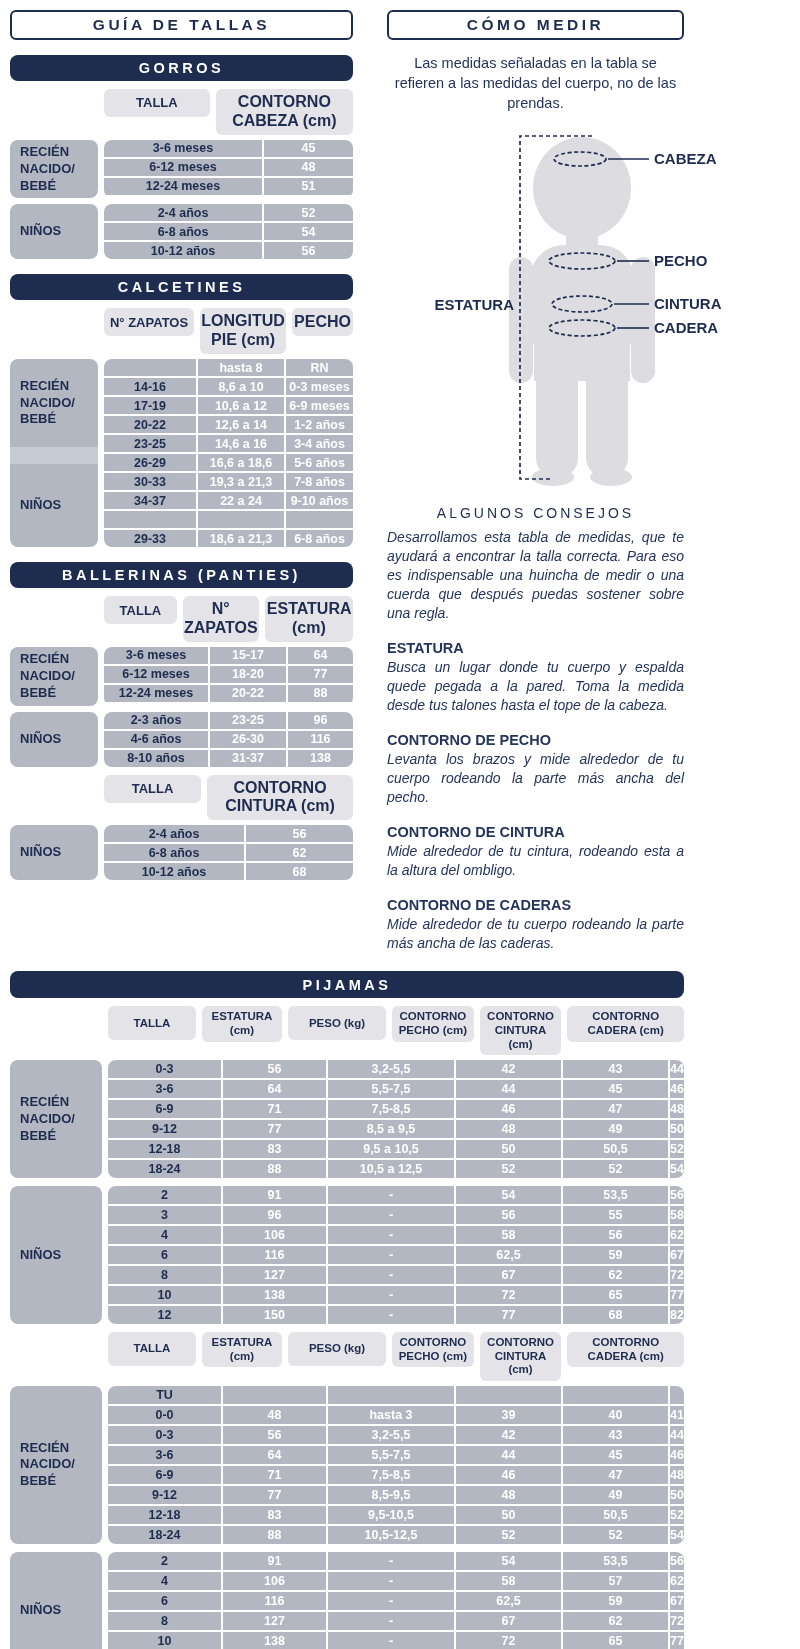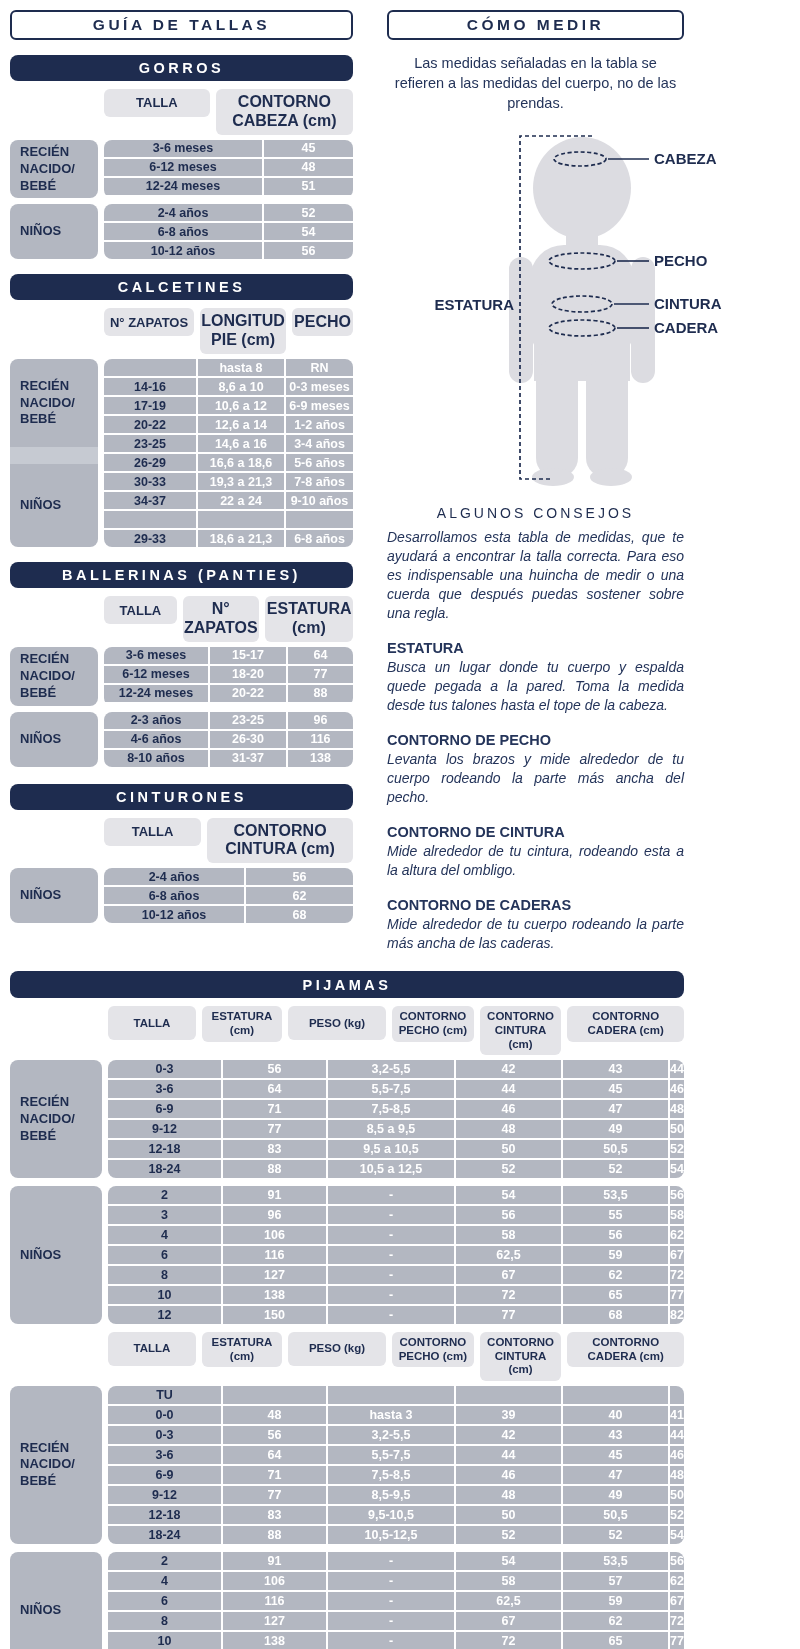--- a/index.html
+++ b/index.html
@@ -249,21 +249,20 @@
                   <div class="tcell tcell-first">8-10 años</div>
                   <div class="tcell">31-37</div>
                   <div class="tcell">138</div>
                 </div>
               </div>
             </div>
           </div>
       </section>
 
       <section>
-        <div class="secbar" style="margin-top:17px">CINTURONES</div>
         <div class="tbl t-cinturones">
             <div class="thead">
               <div class="tcorner"></div>
               <div class="thcell thcell-first">TALLA</div>
               <div class="thcell">CONTORNO CINTURA (cm)</div>
             </div>
             <div class="tgroup">
               <div class="tcat">NIÑOS</div>
               <div class="trows">
                 <div class="trow">

